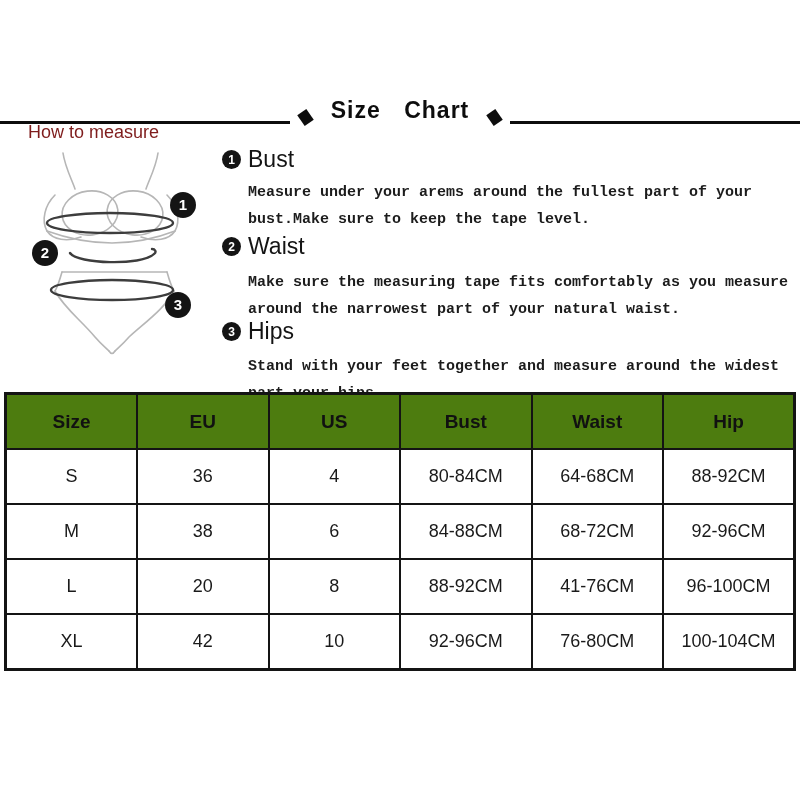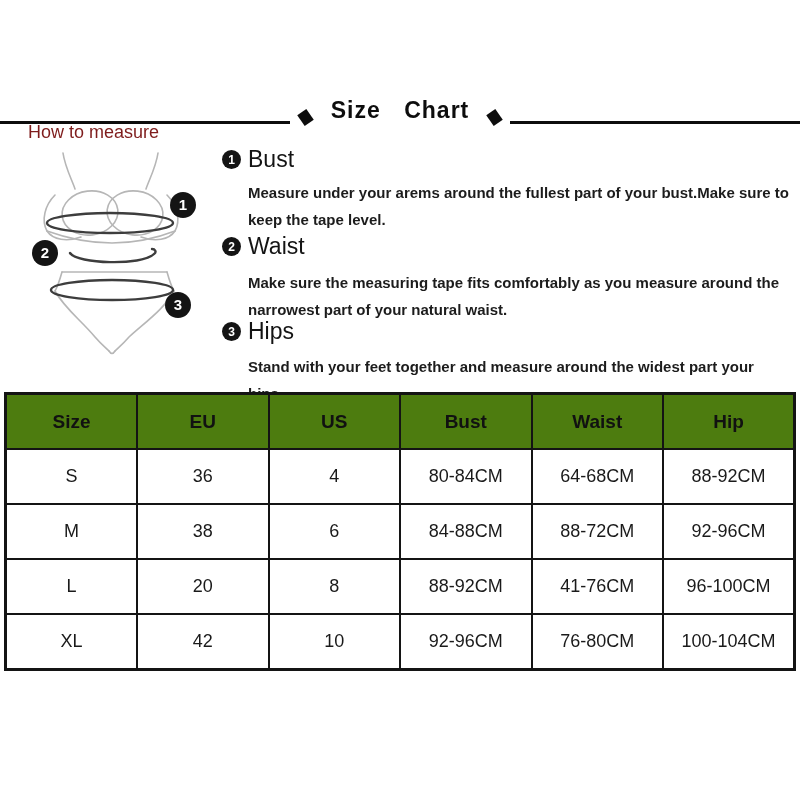--- a/index.html
+++ b/index.html
@@ -21,21 +21,21 @@
   .diagram{position:absolute;left:15px;top:135px;}
 
   
   .section{position:absolute;left:222px;width:575px;}
   .sec-head{display:flex;align-items:center;gap:7px;}
   .badge{display:inline-flex;width:19px;height:19px;border-radius:50%;
     background:#141414;color:#fff;font-size:12px;font-weight:bold;
     align-items:center;justify-content:center;flex:none;}
   .sec-title{font-size:23px;color:#141414;}
   .sec-desc{margin:6px 0 0 26px;font-size:15px;font-weight:bold;color:#1c1c1c;
-    line-height:27px;max-width:545px;}
+    line-height:27px;max-width:545px;font-family:Liberation Mono, monospace;}
   #section-bust{top:146px;}
   #section-waist{top:233px;}
   #section-waist .sec-desc{margin-top:9px;}
   #section-hips{top:318px;}
   #section-hips .sec-desc{margin-top:8px;}
 
   
   .size-table{position:absolute;left:4px;top:392px;width:792px;
     border-collapse:collapse;table-layout:fixed;}
   .size-table th,.size-table td{border:2px solid #141414;height:53px;
@@ -143,21 +143,21 @@
         <td>4</td>
         <td>80-84CM</td>
         <td>64-68CM</td>
         <td>88-92CM</td>
       </tr>
       <tr>
         <td>M</td>
         <td>38</td>
         <td>6</td>
         <td>84-88CM</td>
-        <td>88-72CM</td>
+        <td>68-72CM</td>
         <td>92-96CM</td>
       </tr>
       <tr>
         <td>L</td>
         <td>20</td>
         <td>8</td>
         <td>88-92CM</td>
         <td>41-76CM</td>
         <td>96-100CM</td>
       </tr>

